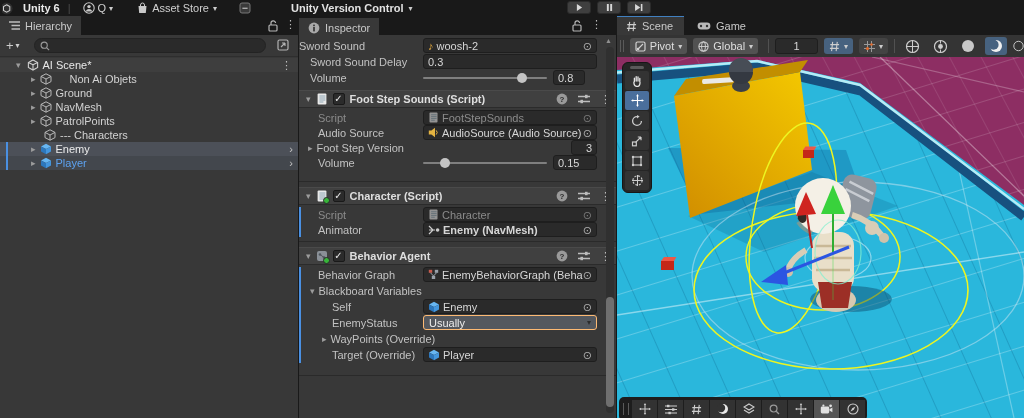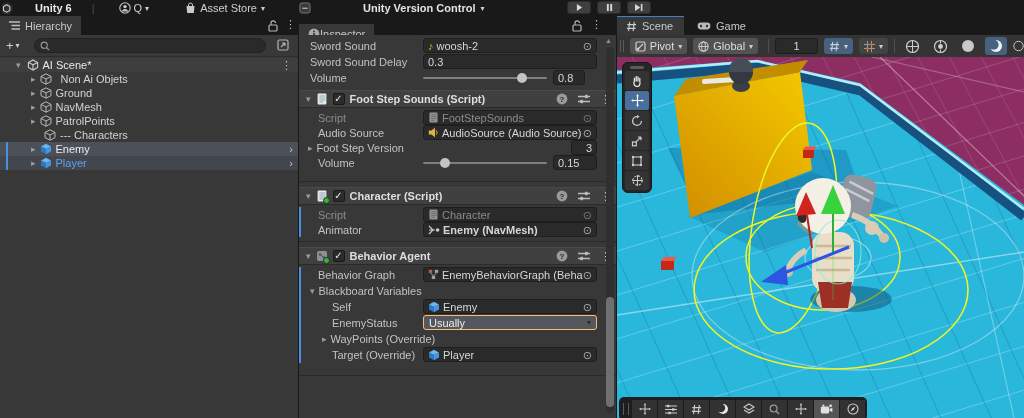--- a/index.html
+++ b/index.html
@@ -29,21 +29,21 @@
   .roundbtn{width:24px;height:18px;border-radius:3px;display:flex;align-items:center;justify-content:center}
   .caret{font-size:8px;color:#cdcdcd}
   .treerow{position:absolute;left:0;width:298px;height:14px;display:flex;align-items:center}
   .cubeic{width:12px;height:12px;flex:0 0 auto}
   svg.ic{display:block}
   .obtn{width:25px;height:18px;background:#323232;display:flex;align-items:center;justify-content:center}
 </style>
 </head>
 <body>
 
-<div class="abs flex" style="left:0;top:0;width:1024px;height:16px;background:#191919;gap:20px">
+<div class="abs flex" style="left:0;top:0;width:1024px;height:16px;background:#191919;gap:8px">
   <span style="margin-left:2px">
     <svg class="ic" width="13" height="13" viewBox="0 0 14 14">
         <circle cx="5" cy="7" r="6.4" fill="#2e2e2e"></circle>
         <path d="M5 3l3.4 2v4L5 11 1.6 9V5Z" fill="none" stroke="#cfcfcf" stroke-width="1.1"></path>
       </svg>
   </span>
   <span style="font-weight:bold;color:#eaeaea">Unity 6</span>
   <span style="color:#4a4a4a">|</span>
   <span class="flex" style="gap:3px;margin-left:4px">
     <span>
@@ -139,21 +139,21 @@
       </svg>
     <span>Hierarchy</span>
   </div>
   <span class="abs" style="left:268px;top:4px">
       <svg class="ic" width="10" height="12">
         <use href="#lock"></use>
       </svg>
     </span>
   <span class="abs" style="left:285px;top:2px;color:#bdbdbd">⋮</span>
 
-  <div class="tab on abs flex" style="left:299px;top:8px;">
+  <div class="tab on abs flex" style="left:299px;top:2px;gap:5px">
     <svg class="ic" width="12" height="12" viewBox="0 0 12 12">
         <circle cx="6" cy="6" r="5.4" fill="#a9a9a9"></circle>
         <rect x="5.2" y="5" width="1.6" height="4.4" fill="#2d2d2d"></rect>
         <rect x="5.2" y="2.6" width="1.6" height="1.6" fill="#2d2d2d"></rect>
       </svg>
     <span>Inspector</span>
   </div>
   <span class="abs" style="left:572px;top:4px">
       <svg class="ic" width="10" height="12">
         <use href="#lock"></use>
@@ -203,21 +203,21 @@
       </svg>
     <span style="margin-left:4px;font-weight:normal;color:#e8e8e8">AI Scene*</span>
     <span style="margin-left:auto;margin-right:6px;color:#bdbdbd">⋮</span>
   </div>
 
   <div class="treerow" style="top:37px">
     <span class="tri" style="margin-left:31px">▸</span>
     <svg class="ic cubeic" style="margin-left:4px">
         <use href="#cube"></use>
       </svg>
-    <span class="lbl" style="margin-left:9px;color:#d2d2d2">Non Ai Objets</span>
+    <span class="lbl" style="margin-left:18px;color:#d2d2d2">Non Ai Objets</span>
   </div>
   <div class="treerow" style="top:51px">
     <span class="tri" style="margin-left:31px">▸</span>
     <svg class="ic cubeic" style="margin-left:4px">
         <use href="#cube"></use>
       </svg>
     <span class="lbl" style="margin-left:4px;color:#d2d2d2">Ground</span>
   </div>
   <div class="treerow" style="top:65px">
     <span class="tri" style="margin-left:31px">▸</span>
@@ -257,21 +257,21 @@
         <use href="#cubeBlue"></use>
       </svg>
     <span class="lbl" style="margin-left:4px;color:#5da2f0">Player</span>
     <span style="margin-left:auto;margin-right:5px;color:#c3c3c3">›</span>
   </div>
 </div>
 
 <div class="abs" style="left:299px;top:35px;width:318px;height:383px;background:#383838;overflow:hidden">
 
   <div class="abs flex" style="left:0;top:3px;width:300px;height:15px">
-    <span class="lbl" style="margin-left:11px">Sword Sound</span>
+    <span class="lbl" style="">Sword Sound</span>
     <span class="fld" style="position:absolute;left:124px;width:174px">
       <span style="color:#e3a93d;margin-right:3px">♪</span>
       <span>woosh-2</span>
       <span class="pick">⊙</span>
     </span>
   </div>
   <div class="abs flex" style="left:0;top:19px;width:300px;height:15px">
     <span class="lbl" style="margin-left:11px">Sword Sound Delay</span>
     <span class="fld" style="position:absolute;left:124px;width:174px">
       <span>0.3</span>

